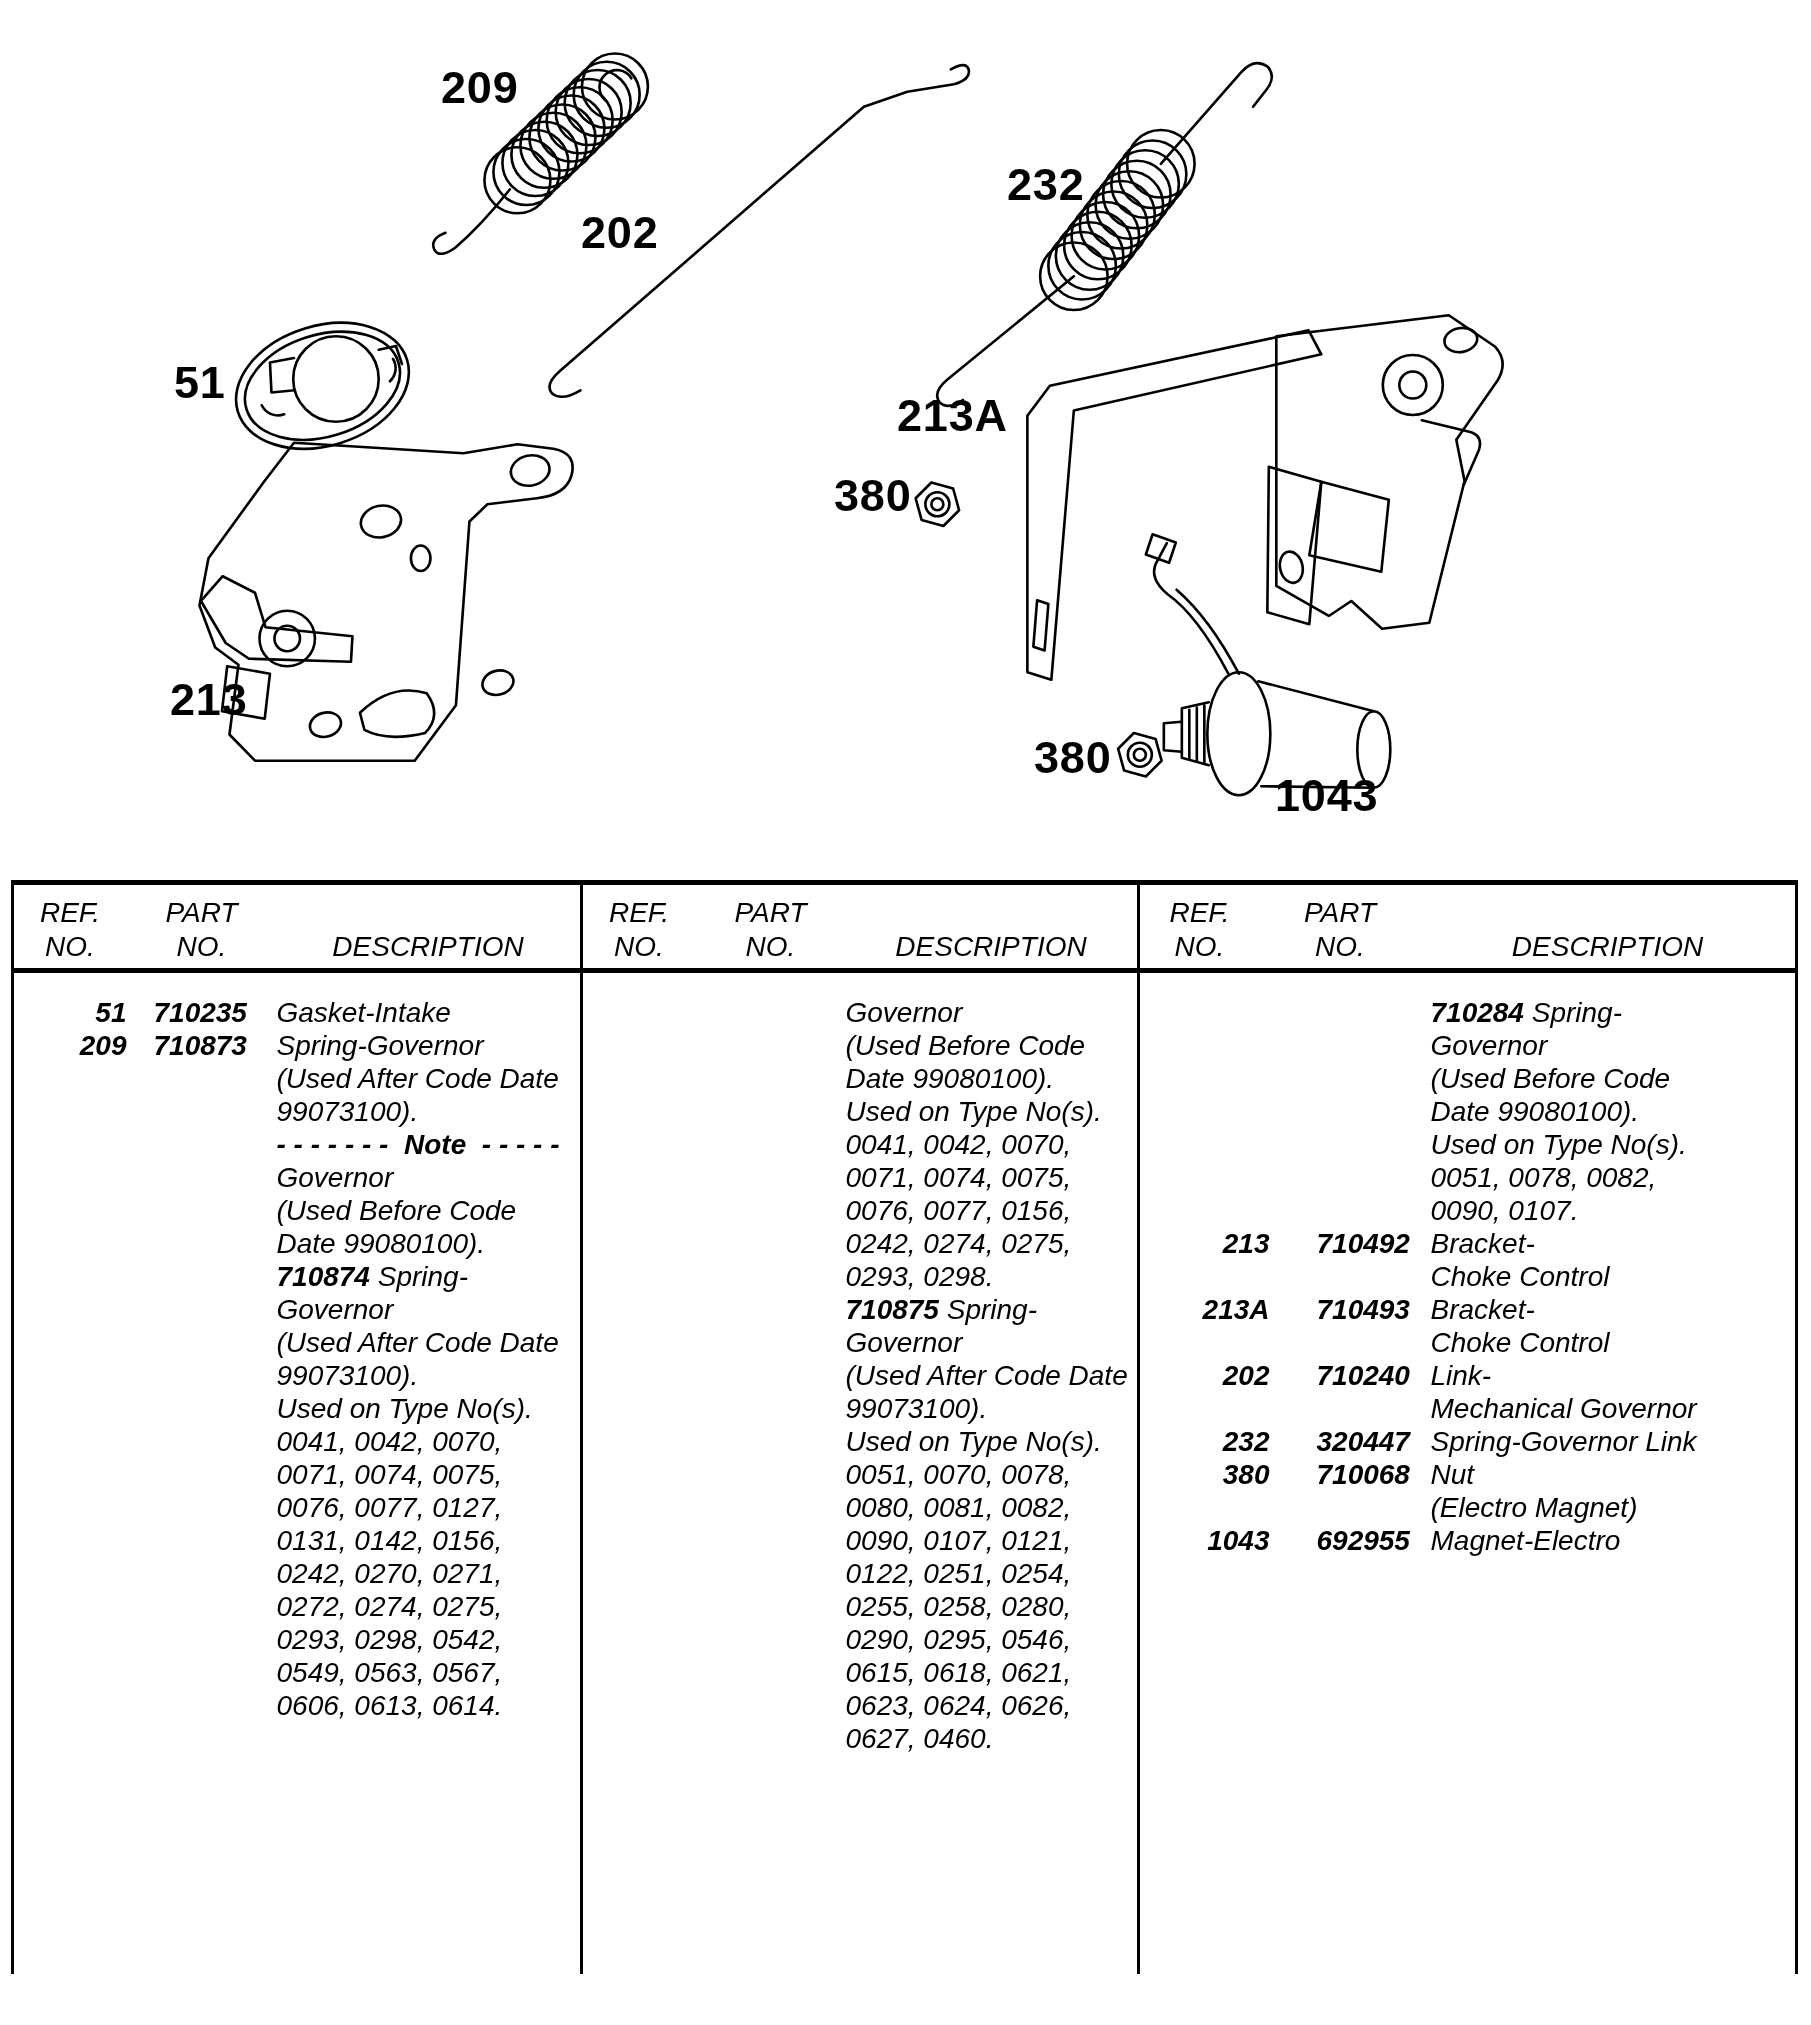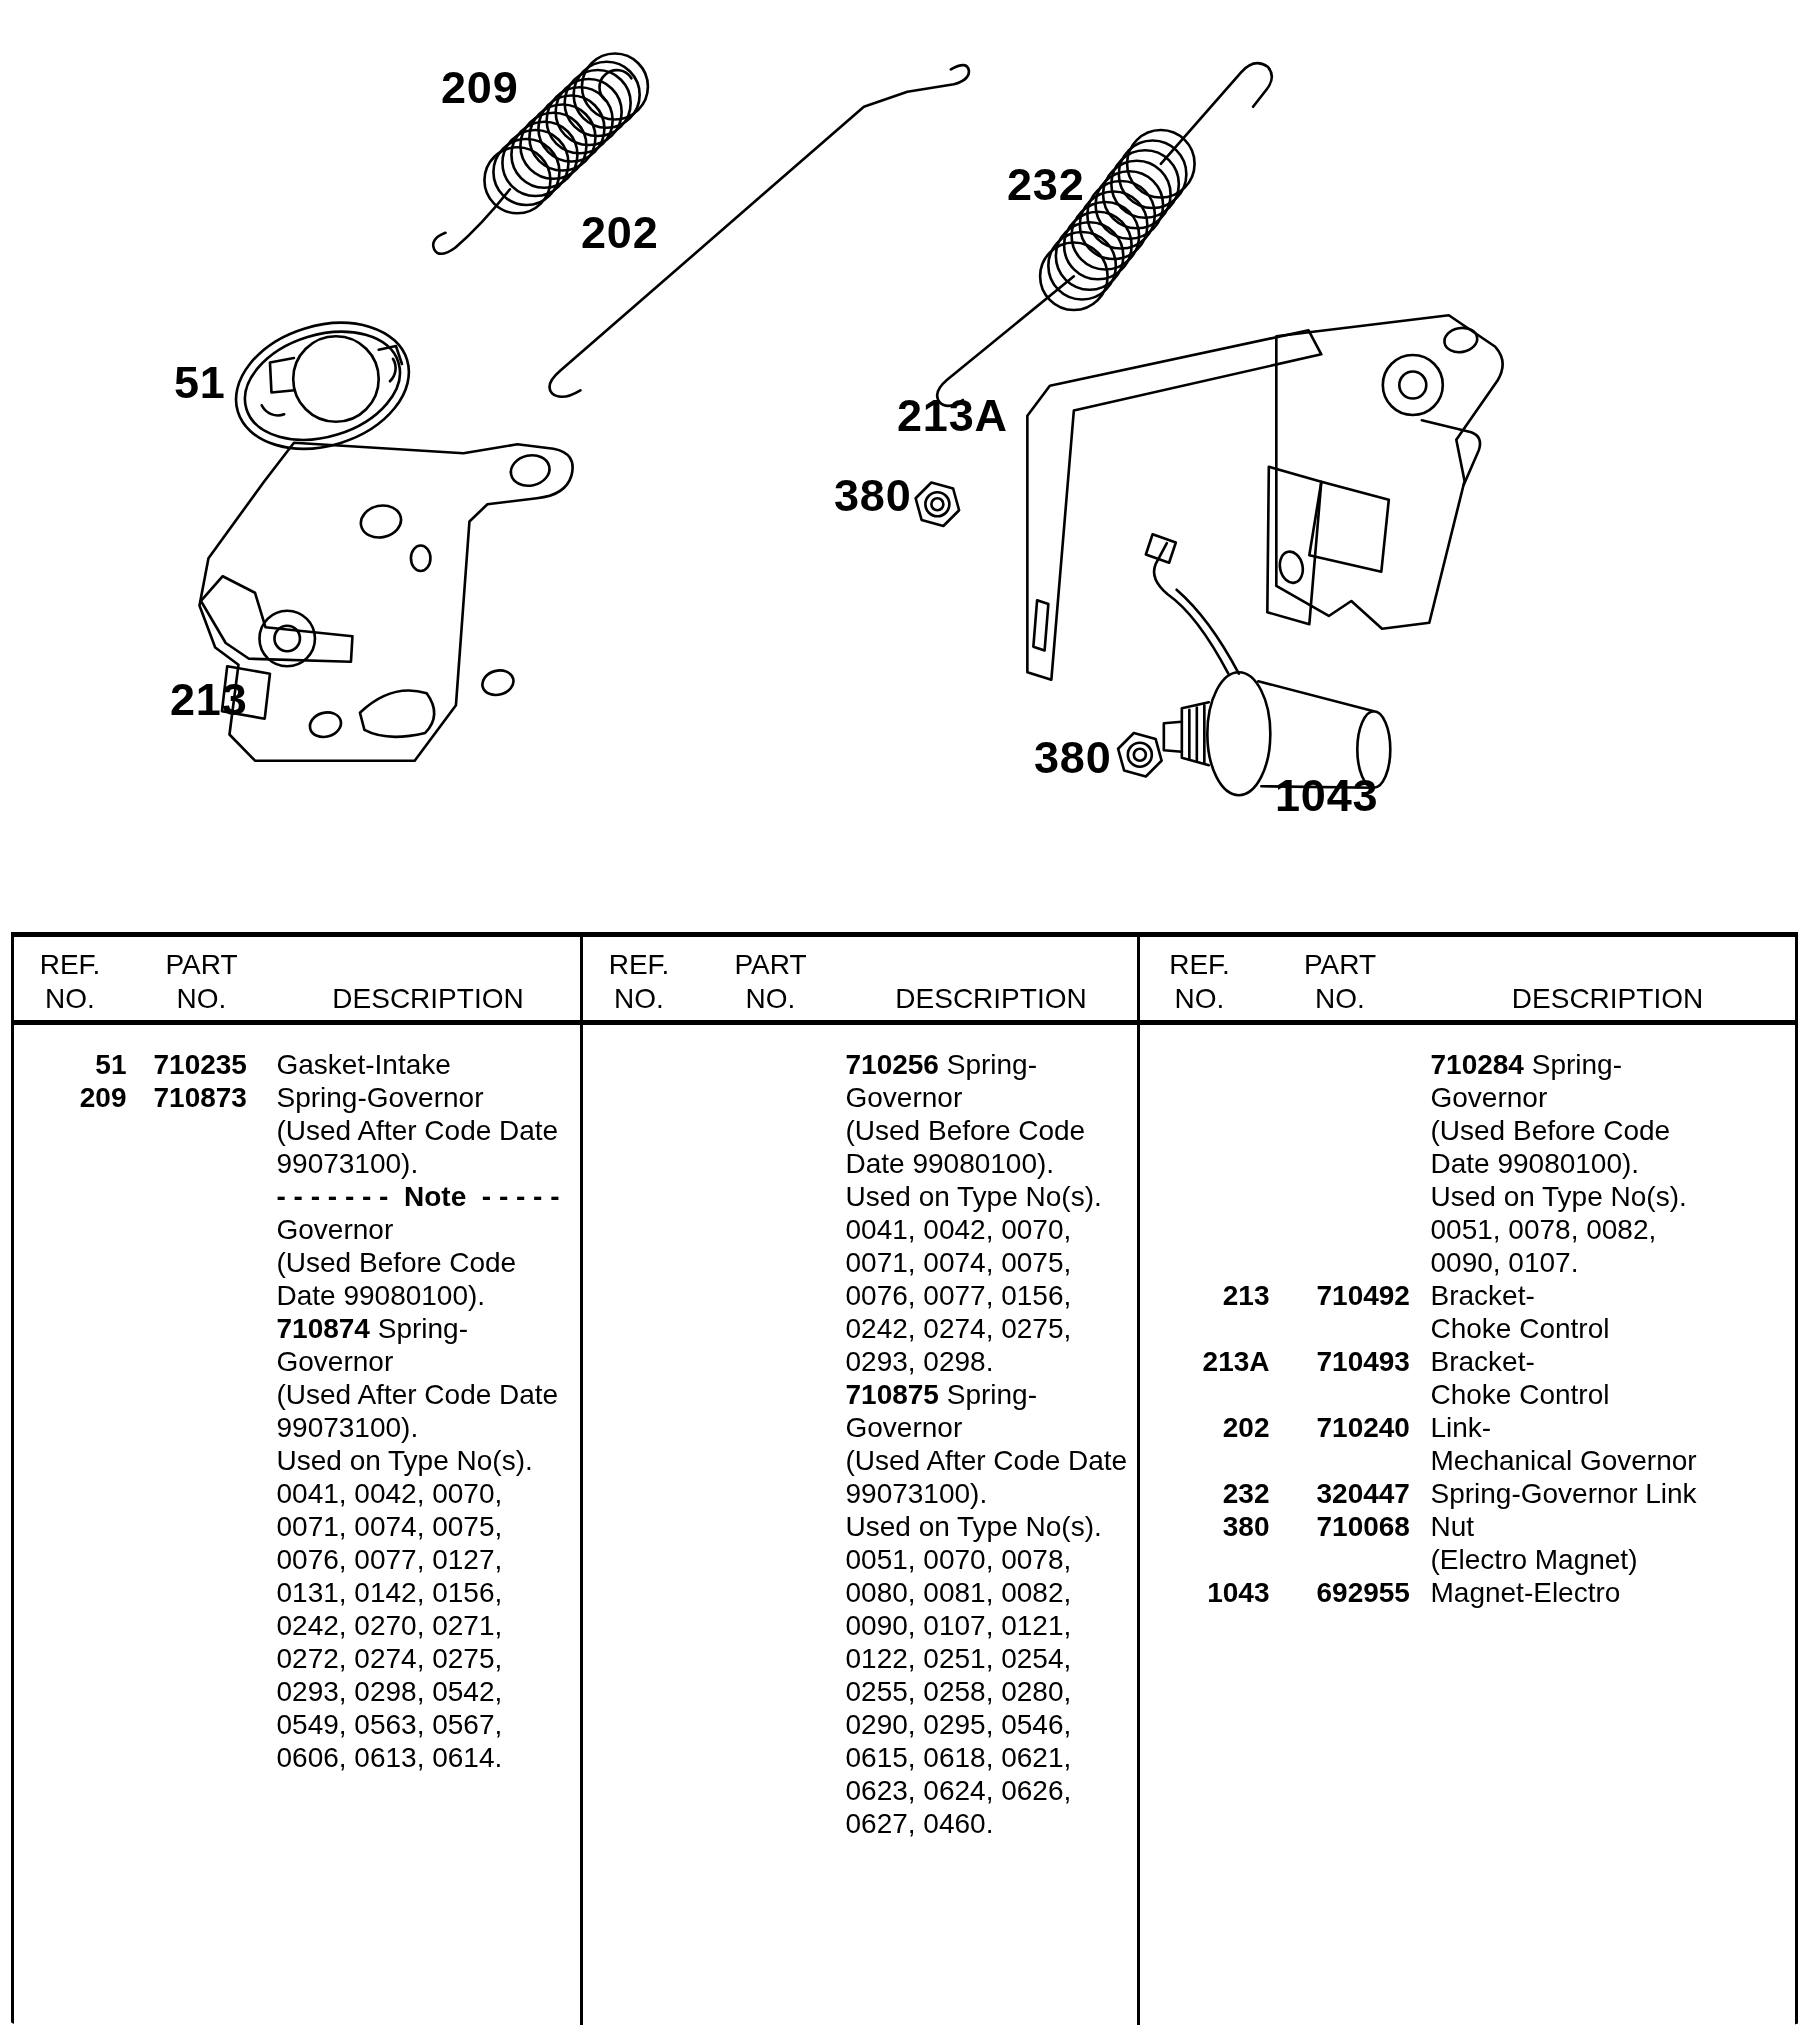--- a/index.html
+++ b/index.html
@@ -5,23 +5,23 @@
   html,body{margin:0;padding:0;background:#fff;}
   body{width:1811px;height:2025px;position:relative;font-family:"Liberation Sans",sans-serif;color:#000;}
   .page{position:absolute;inset:0;background:#fff;overflow:hidden;border-radius:21px;}
 
   
   .diagram{position:absolute;left:0;top:0;width:1811px;height:932px;}
   .diagram svg{position:absolute;left:0;top:0;}
   .callout{position:absolute;font-weight:bold;font-size:45px;line-height:1;letter-spacing:0.8px;}
 
   
-  .parts-table{position:absolute;left:10.5px;top:932px;width:1787px;height:1094px;
+  .parts-table{position:absolute;left:10.5px;top:880px;width:1787px;height:1094px;
     border-top:5.3px solid #000;border-left:3.8px solid #000;border-right:3.8px solid #000;
-    box-sizing:border-box;display:flex;}
+    box-sizing:border-box;display:flex;font-style:italic;}
   .hrule{position:absolute;left:0;right:0;top:83px;height:4.5px;background:#000;}
   .tcol{box-sizing:border-box;}
   .tcol.c1{width:566px;}
   .tcol.c2{width:557px;border-left:3px solid #000;}
   .tcol.c3{flex:1;border-left:3px solid #000;}
   .hcells{display:grid;grid-template-columns:113px 150px 1fr;height:83px;padding-top:10.5px;box-sizing:border-box;}
   .c3 .hcells{grid-template-columns:120px 161px 1fr;}
   .hcell{display:flex;flex-direction:column;align-items:center;font-size:28px;line-height:34px;}
   .hcell .spacer{height:34px;}
   .rows{padding-top:28px;}
@@ -318,25 +318,20 @@
           <span>PART</span>
           <span>NO.</span>
         </div>
         <div class="hcell">
           <span class="spacer"></span>
           <span>DESCRIPTION</span>
         </div>
       </div>
       <div class="rows">
 
-          <div class="row">
-            <span class="ref"></span>
-            <span class="part"></span>
-            <span class="desc"><b>710256</b><span> Spring-</span></span>
-          </div>
 
           <div class="row">
             <span class="ref"></span>
             <span class="part"></span>
             <span class="desc"><b></b><span>Governor</span></span>
           </div>
 
           <div class="row">
             <span class="ref"></span>
             <span class="part"></span>

